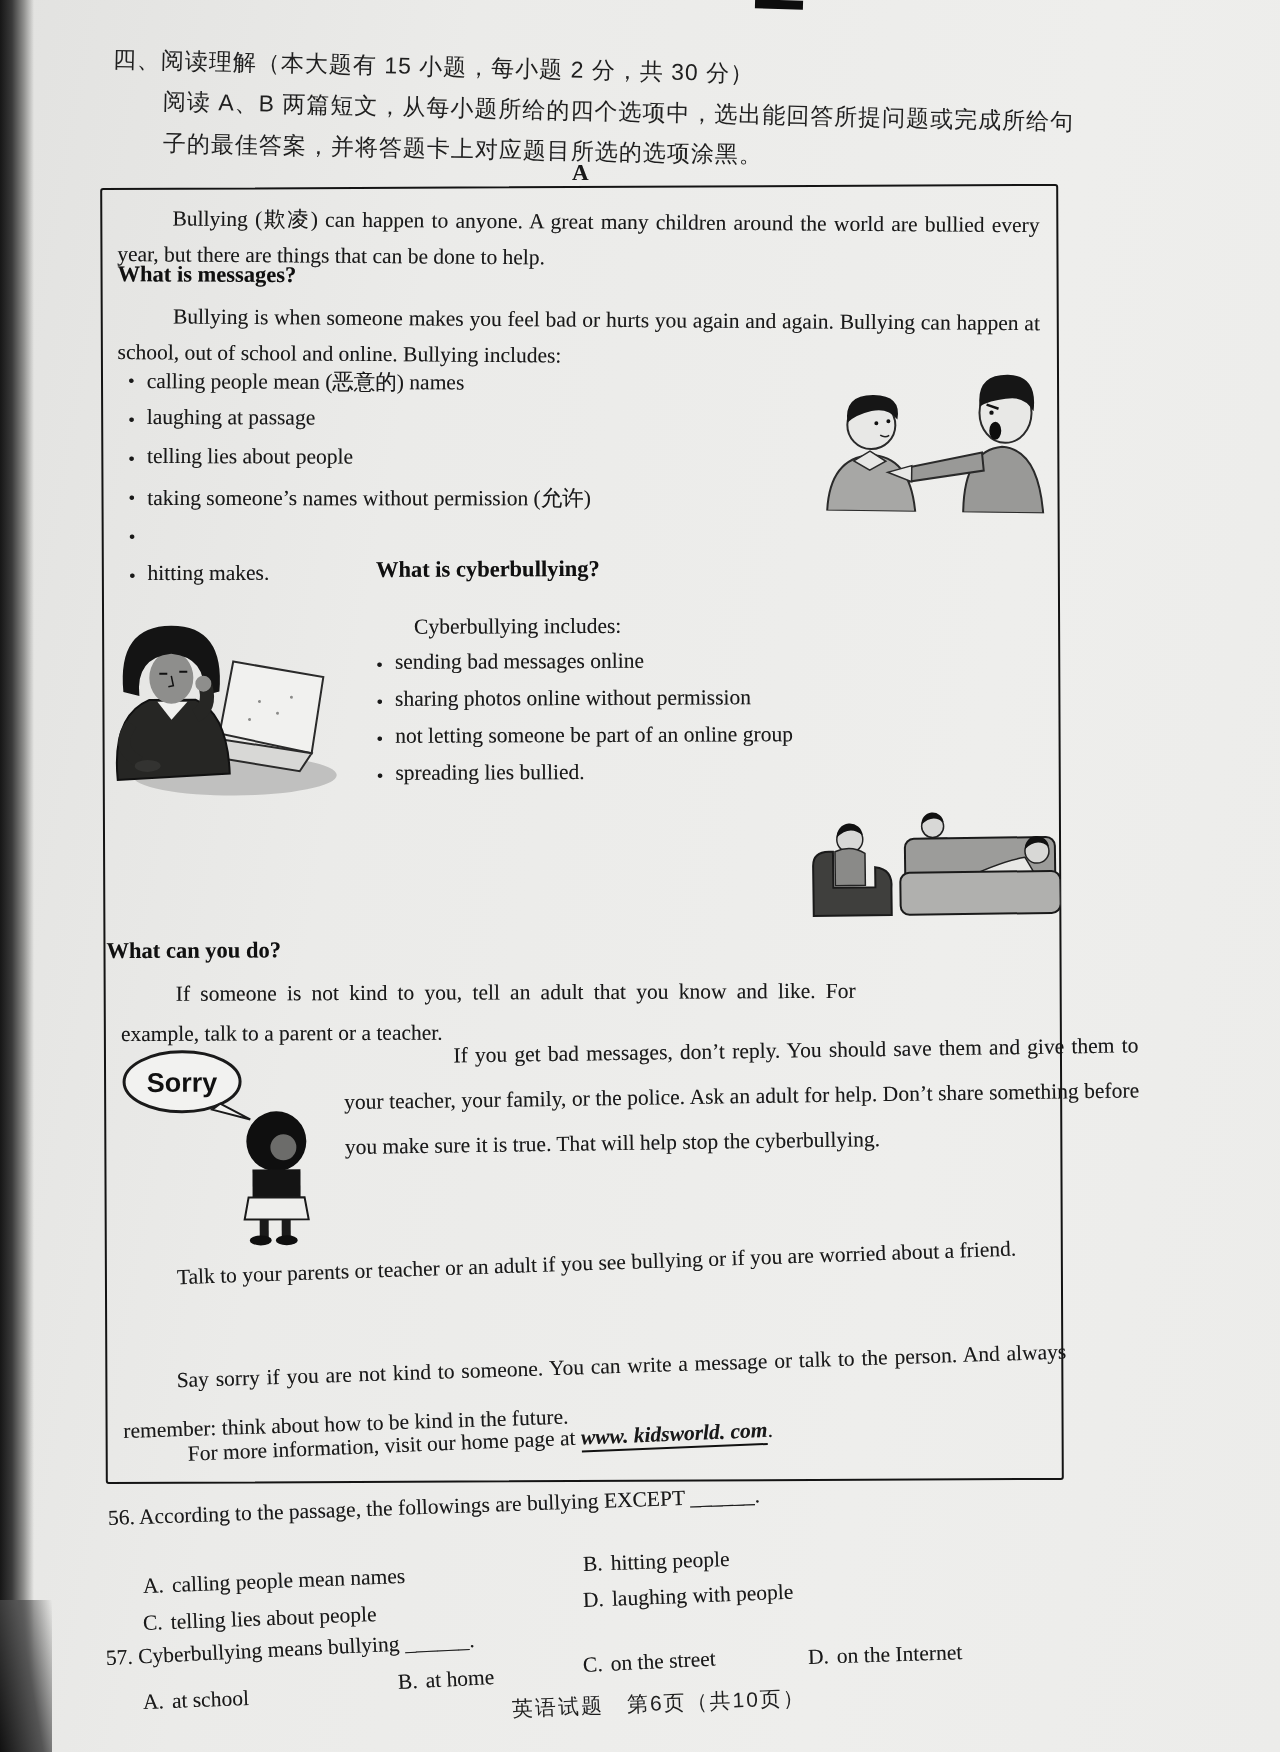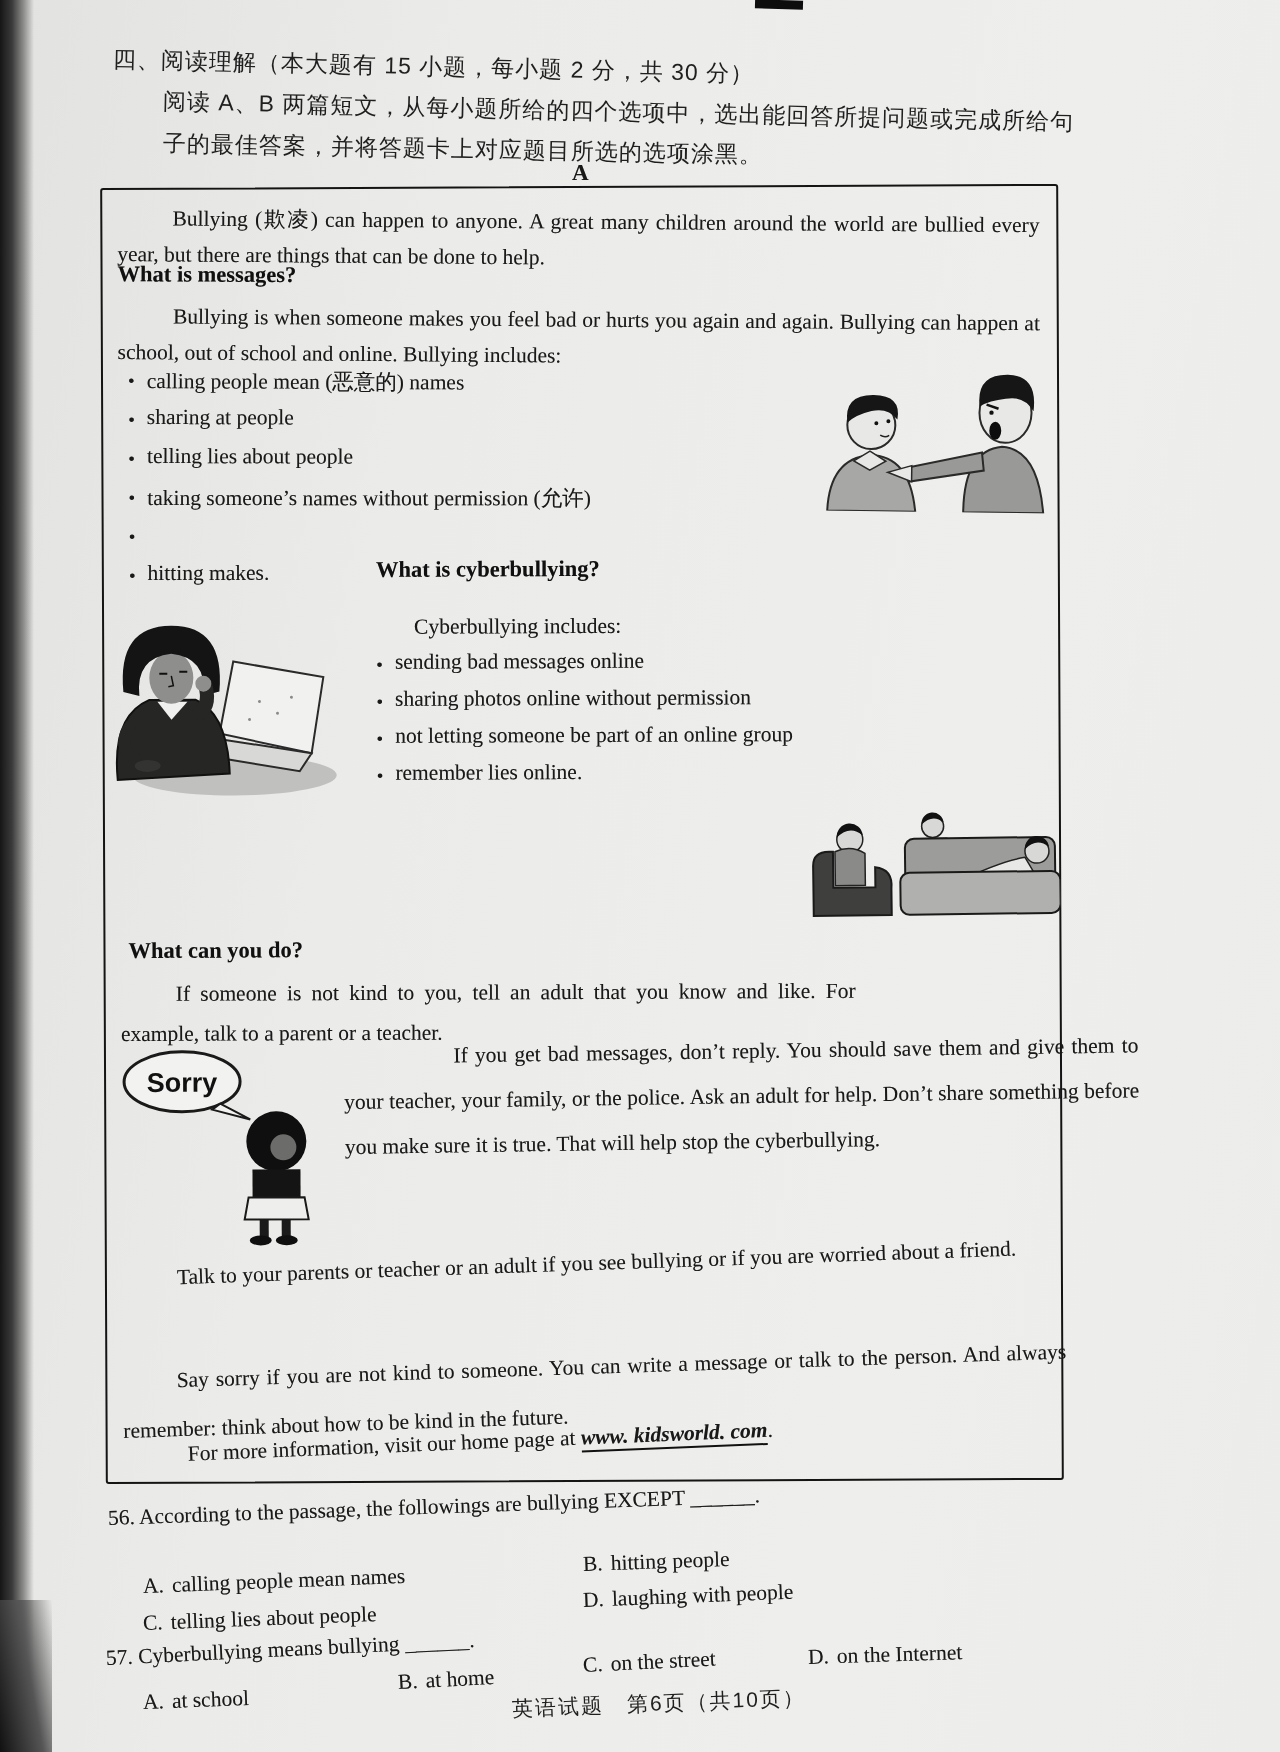--- a/index.html
+++ b/index.html
@@ -69,21 +69,21 @@
 
     <div class="abs p indent serif-text" style="left:15px;top:108px;width:922px;transform:rotate(.7deg);">Bullying is when someone makes you feel bad or hurts you again and again. Bullying can happen at school, out of school and online. Bullying includes:</div>
 
     <div class="abs" style="left:25px;top:176px;">
       <div class="bullet-row serif-text" style="margin-bottom:9px;transform:rotate(.5deg);">
           <span class="bullet-dot">•</span>
           <span>calling people mean (恶意的) names</span>
         </div>
       <div class="bullet-row serif-text" style="margin-bottom:9px;transform:rotate(.4deg);">
           <span class="bullet-dot">•</span>
-          <span>sharing at people</span>
+          <span>laughing at passage</span>
         </div>
       <div class="bullet-row serif-text" style="margin-bottom:9px;transform:rotate(.4deg);">
           <span class="bullet-dot">•</span>
           <span>telling lies about people</span>
         </div>
       <div class="bullet-row serif-text" style="margin-bottom:9px;transform:rotate(.3deg);">
           <span class="bullet-dot">•</span>
           <span>taking someone’s names without permission (允许)</span>
         </div>
       <div class="bullet-row serif-text" style="margin-bottom:9px;transform:rotate(.2deg);">
@@ -124,21 +124,21 @@
       <div class="bullet-row serif-text" style="margin-bottom:7px;">
           <span class="bullet-dot">•</span>
           <span>sharing photos online without permission</span>
         </div>
       <div class="bullet-row serif-text" style="margin-bottom:7px;">
           <span class="bullet-dot">•</span>
           <span>not letting someone be part of an online group</span>
         </div>
       <div class="bullet-row serif-text">
           <span class="bullet-dot">•</span>
-          <span>remember lies online.</span>
+          <span>spreading lies bullied.</span>
         </div>
     </div>
 
     <svg class="abs" style="left:5px;top:412px;" width="245" height="198" viewBox="0 0 245 198">
       <ellipse cx="125" cy="174" rx="102" ry="20" fill="#b9b9b7" opacity=".85"></ellipse>
       <polygon points="124,60 214,76 202,152 110,132" fill="#f1f1ef" stroke="#2a2a2a" stroke-width="2"></polygon>
       <polygon points="88,134 202,152 190,170 72,150" fill="#d8d8d6" stroke="#2a2a2a" stroke-width="2"></polygon>
       <circle cx="150" cy="100" r="1.5" fill="#8a8a88"></circle>
         <circle cx="168" cy="112" r="1.5" fill="#8a8a88"></circle>
         <circle cx="140" cy="118" r="1.5" fill="#8a8a88"></circle>
@@ -163,21 +163,21 @@
       <circle cx="128" cy="18" r="11" fill="#d8d8d6" stroke="#222" stroke-width="1.5"></circle>
       <path d="M117,16 a11,11 0 0 1 22,-2 q-11,-9 -22,2 z" fill="#111"></path>
       <path d="M114,30 l28,0 8,36 -42,0 z" fill="#e5e5e3" stroke="#222" stroke-width="1.5"></path>
       <rect x="100" y="30" width="150" height="44" rx="9" fill="#9c9c9a" stroke="#1a1a1a" stroke-width="2"></rect>
       <circle cx="232" cy="44" r="12" fill="#d8d8d6" stroke="#222" stroke-width="1.5"></circle>
       <path d="M220,42 a12,12 0 0 1 24,-2 q-12,-10 -24,2 z" fill="#111"></path>
       <path d="M152,74 q42,-20 68,-24 l8,14 q-32,8 -72,24 z" fill="#e8e8e6" stroke="#222" stroke-width="1.5"></path>
       <rect x="95" y="64" width="160" height="42" rx="9" fill="#b0b0ae" stroke="#1a1a1a" stroke-width="2"></rect>
     </svg>
 
-    <div class="abs bhead serif-text" style="left:23px;top:748px;">What can you do?</div>
+    <div class="abs bhead serif-text" style="left:1px;top:748px;">What can you do?</div>
 
     <div class="abs p indent serif-text" style="left:15px;top:784px;width:735px;line-height:40px;">If someone is not kind to you, tell an adult that you know and like. For example, talk to a parent or a teacher.</div>
 
     <svg class="abs" style="left:12px;top:852px;" width="215" height="205" viewBox="0 0 215 205">
       <ellipse cx="64" cy="40" rx="58" ry="30" fill="#f2f2f0" stroke="#1a1a1a" stroke-width="3"></ellipse>
       <polygon points="102,62 132,78 94,68" fill="#f2f2f0" stroke="#1a1a1a" stroke-width="2"></polygon>
       <text x="64" y="50" text-anchor="middle" font-size="27" font-weight="bold" font-family="Liberation Sans, sans-serif" fill="#111">Sorry</text>
       <circle cx="158" cy="100" r="30" fill="#0f0f0f"></circle>
       <circle cx="165" cy="106" r="13" fill="#6c6c6a"></circle>
       <path d="M134,128 l48,0 0,28 -48,0 z" fill="#141414"></path>

